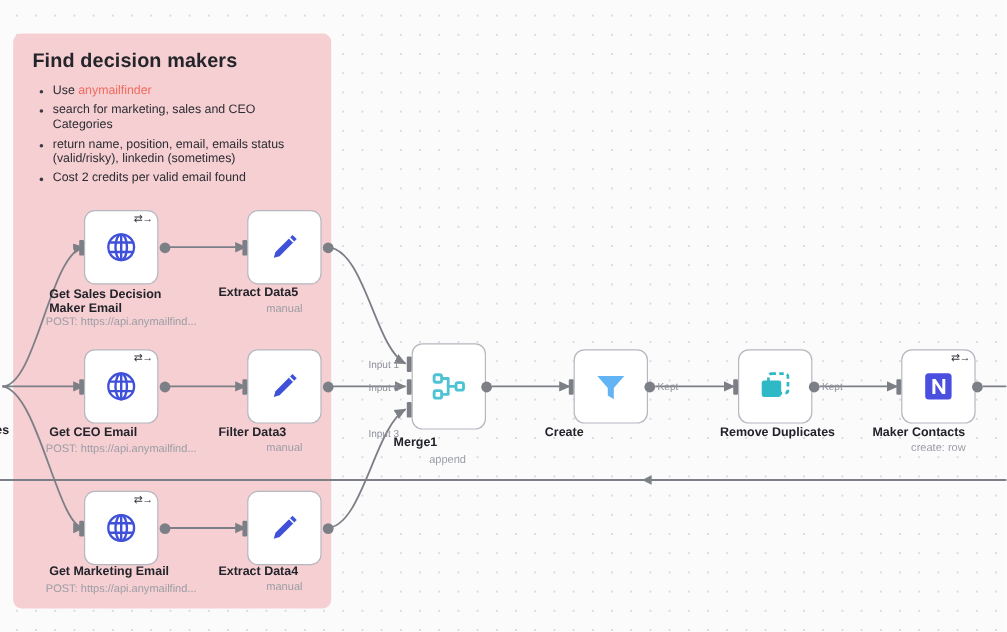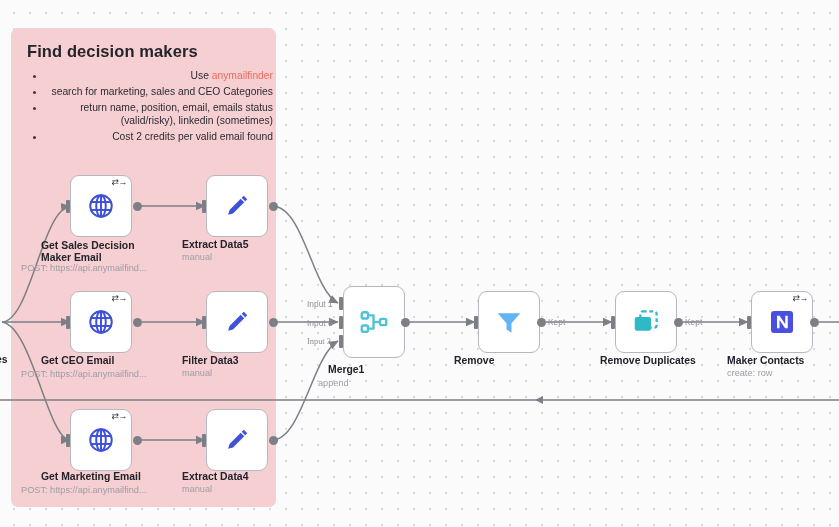--- a/index.html
+++ b/index.html
@@ -26,21 +26,21 @@
   
   .sticky {
     position: absolute;
     left: 11px;
     top: 28px;
     width: 265px;
     height: 479px;
     background: #f6cfd2;
     border-radius: 7px;
     box-sizing: border-box;
-    padding: 14px 3px 0 16px;
+    padding: 14px 16px 0 16px;
     overflow: hidden;
   }
   .sticky-title {
     font-size: 16.5px;
     font-weight: bold;
     color: #24252b;
     letter-spacing: .1px;
     margin: 0 0 9px 0;
   }
   .sticky ul {
@@ -48,21 +48,20 @@
     padding-left: 15px;
     list-style: none;
   }
   .sticky li {
     position: relative;
     font-size: 10.3px;
     line-height: 12.6px;
     color: #2b2c33;
     margin-bottom: 3.5px;
     padding-left: 2px;
-    text-align: right;
   }
   .sticky li::before {
     content: "";
     position: absolute;
     left: -9px;
     top: 5px;
     width: 3px;
     height: 3px;
     border-radius: 50%;
     background: #3a3b42;
@@ -116,20 +115,21 @@
     position: absolute;
     text-align: left;
     font-size: 10.4px;
     font-weight: bold;
     color: #22232a;
     line-height: 12.4px;
     white-space: pre-line;
   }
   .node-sub {
     position: absolute;
+    text-align: center;
     font-size: 9.2px;
     color: #9b9da6;
     line-height: 11px;
     white-space: nowrap;
   }
 
   
   .port-in {
     position: absolute;
     width: 4px;
@@ -296,34 +296,34 @@
       <rect x="16.8" y="9.5" width="5" height="5" rx="1.3" fill="none" stroke="#4fc3d4" stroke-width="1.9"></rect>
       <path d="M7.4 6.7 L11.6 6.7 L11.6 17.3 L7.4 17.3" fill="none" stroke="#4fc3d4" stroke-width="1.9" stroke-linejoin="round"></path>
       <path d="M11.6 12 L16.6 12" fill="none" stroke="#4fc3d4" stroke-width="1.9"></path>
     </svg>
   </div>
   <div class="port-in" style="left:339px; top:297px;"></div>
   <div class="port-in" style="left:339px; top:316px;"></div>
   <div class="port-in" style="left:339px; top:335px;"></div>
   <div class="port-label" style="left:307px; top:299px;">Input 1</div>
   <div class="port-label" style="left:307px; top:318px;">Input 6</div>
-  <div class="port-label" style="left:307px; top:337px;font-family:Liberation Serif, serif;">Input 3</div>
+  <div class="port-label" style="left:307px; top:356px;">Input 3</div>
   <div class="port-out" style="left:401px; top:318px;"></div>
   <div class="node-label" style="left:318px; top:364px; width:110px;padding-left:10px;">Merge1</div>
   <div class="node-sub" style="left:318px; top:378px; width:110px;">append</div>
 
   <div class="node" style="left:478px; top:291px;">
     <svg width="30" height="30" viewBox="0 0 24 24">
       <path d="M3 5 L21 5 L14 13 L14 20.5 L10 18 L10 13 Z" fill="#62b4f5"></path>
     </svg>
   </div>
   <div class="port-in" style="left:474px; top:316px;"></div>
   <div class="port-out" style="left:537px; top:318px;"></div>
   <div class="port-label" style="left:548px; top:317px;">Kept</div>
-  <div class="node-label" style="left:454px; top:355px; width:110px;">Remove</div>
+  <div class="node-label" style="left:454px; top:355px; width:110px;">Create</div>
 
   <div class="node" style="left:615px; top:291px;">
     <svg width="30" height="30" viewBox="0 0 24 24">
       <rect x="7.5" y="3.5" width="13" height="13" rx="2" fill="none" stroke="#2fb8c6" stroke-width="1.8" stroke-dasharray="3 2.2"></rect>
       <rect x="3" y="8" width="13" height="11" rx="1.6" fill="#2fb8c6"></rect>
     </svg>
   </div>
   <div class="port-in" style="left:611px; top:316px;"></div>
   <div class="port-out" style="left:674px; top:318px;"></div>
   <div class="port-label" style="left:685px; top:317px;">Kept</div>

